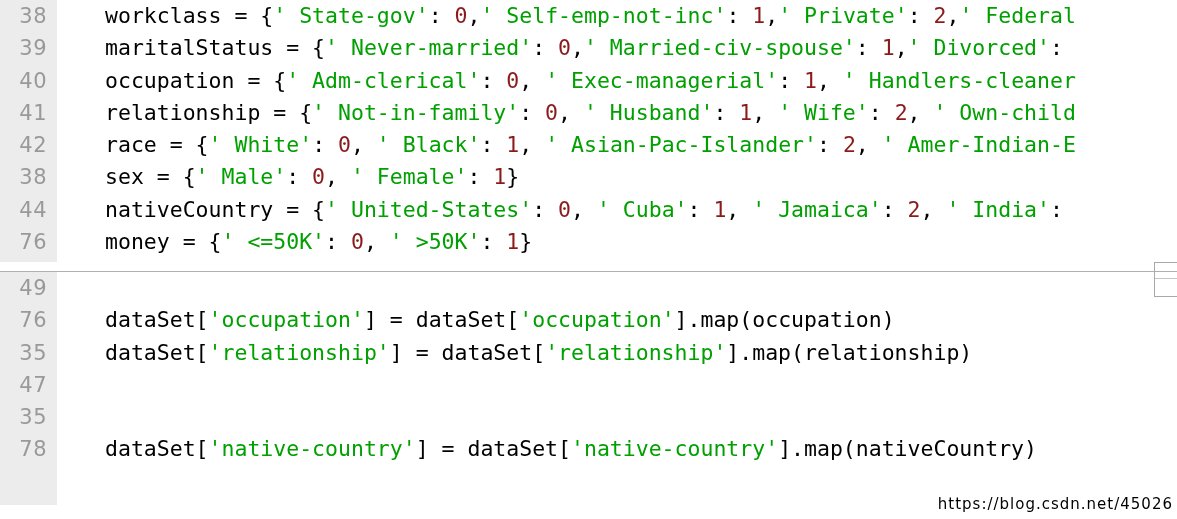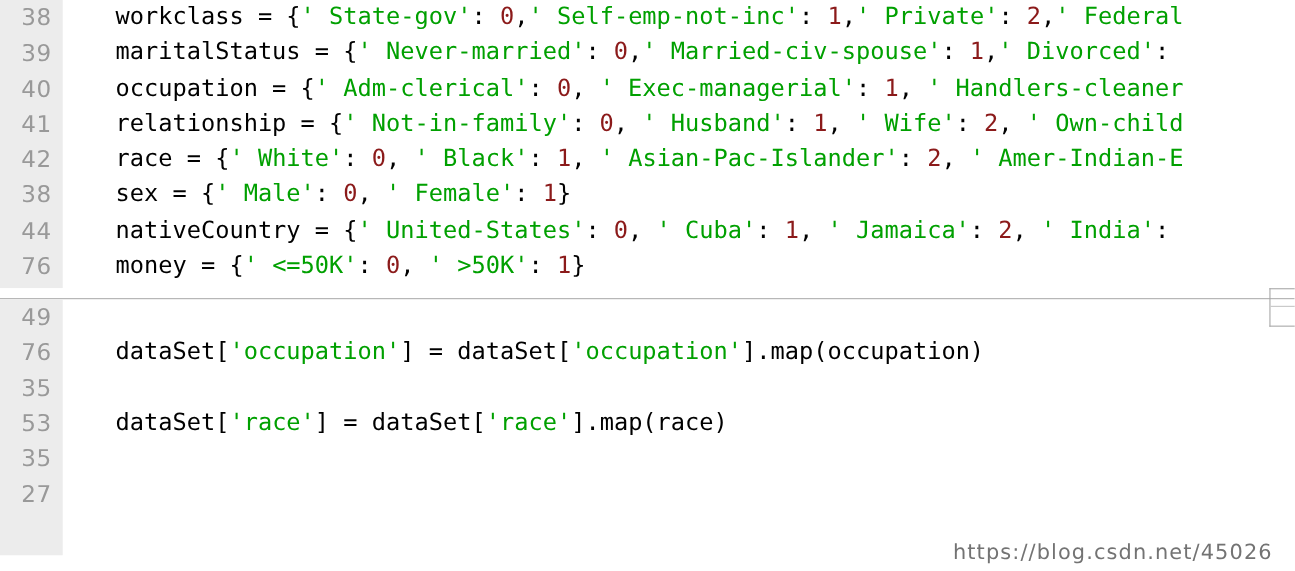--- a/index.html
+++ b/index.html
@@ -98,24 +98,24 @@
     position: absolute;
     left: 0;
     top: 15px;
     width: 30px;
     height: 0;
     border-top: 1px solid #c5c5c5;
   }
 
   .watermark {
     position: absolute;
-    right: 20px;
+    right: 4px;
     bottom: 6px;
-    font-size: 19px;
-    color: #737373;
+    font-size: 15px;
+    color: #000000;
     font-family: "DejaVu Sans", "Liberation Sans", sans-serif;
     letter-spacing: 1px;
     white-space: nowrap;
     pointer-events: none;
     user-select: none;
   }
 </style>
 </head>
 <body>
 
@@ -136,22 +136,22 @@
   </div>
 
   <div class="divider"></div>
   <div class="edge-widget"></div>
 
   <div class="code-block" id="block-bottom">
     <div class="gutter-bg"></div>
     <div class="lines-host">
         <div class="line"><span class="ln">49</span></div>
         <div class="line"><span class="ln">76</span><span class="code"><span class="tok-plain">dataSet[</span><span class="tok-str">'occupation'</span><span class="tok-plain">] = dataSet[</span><span class="tok-str">'occupation'</span><span class="tok-plain">].map(occupation)</span></span></div>
+        <div class="line"><span class="ln">35</span><span class="code"><span class="tok-plain">dataSet[</span><span class="tok-str">'relationship'</span><span class="tok-plain">] = dataSet[</span><span class="tok-str">'relationship'</span><span class="tok-plain">].map(relationship)</span></span></div>
+        <div class="line"><span class="ln">47</span></div>
         <div class="line"><span class="ln">35</span></div>
-        <div class="line"><span class="ln">53</span><span class="code"><span class="tok-plain">dataSet[</span><span class="tok-str">'race'</span><span class="tok-plain">] = dataSet[</span><span class="tok-str">'race'</span><span class="tok-plain">].map(race)</span></span></div>
-        <div class="line"><span class="ln">35</span></div>
-        <div class="line"><span class="ln">27</span></div>
+        <div class="line"><span class="ln">78</span><span class="code"><span class="tok-plain">dataSet[</span><span class="tok-str">'native-country'</span><span class="tok-plain">] = dataSet[</span><span class="tok-str">'native-country'</span><span class="tok-plain">].map(nativeCountry)</span></span></div>
       </div>
   </div>
 
   <div class="watermark">https://blog.csdn.net/45026</div>
 
 </div>
 
 </body></html>

